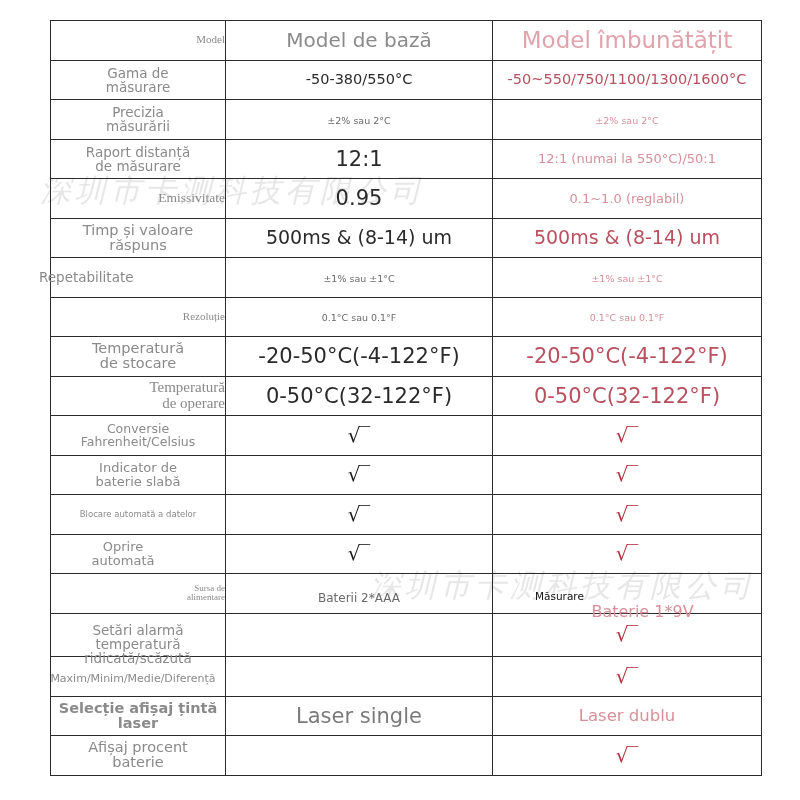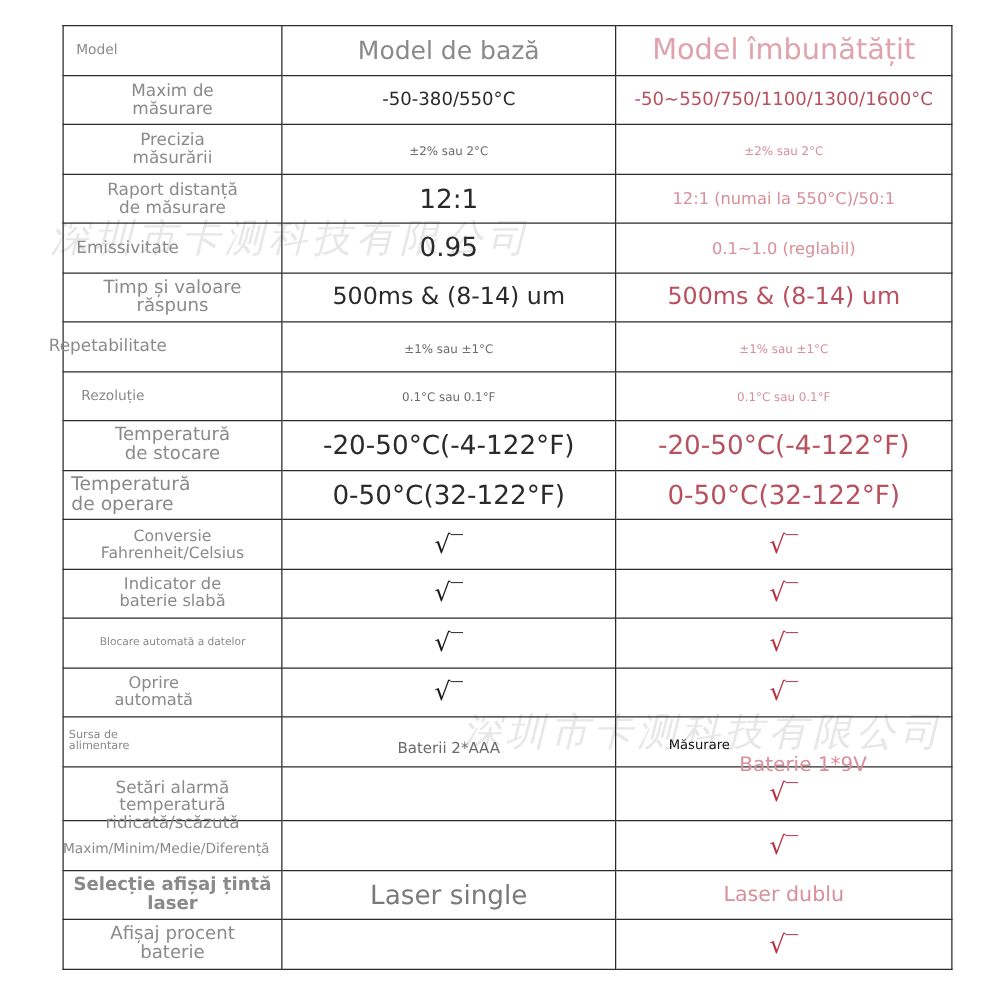--- a/index.html
+++ b/index.html
@@ -17,21 +17,21 @@
       text-align: center;
       vertical-align: middle;
       overflow: visible;
       white-space: nowrap;
       line-height: 1.05;
     }
     .c0 { width: 174px; color: #8a8a8a; font-size: 13.5px; }
     .c1 { width: 266px; color: #2a2a2a; }
     .c2 { width: 268px; color: #b8505e; }
     .lbl { display: block; white-space: pre-line; }
-    .lbl.left { text-align: left; padding-left: 10px; }
+    .lbl.left { text-align: right; padding-left: 10px; font-family: Liberation Serif, serif; }
     .lbl.tiny { font-size: 9.5px; }
     .lbl.small { font-size: 11px; }
     .lbl.over { margin-left: -12px; text-align: left; }
     .lbl.wide { font-size: 11px; margin-left: -10px; }
     .v-xl { font-size: 21px; }
     .v-lg { font-size: 19px; }
     .v-md { font-size: 14.5px; }
     .v-sm { font-size: 9.5px; }
     .head-base { font-size: 20px; color: #8a8a8a; }
     .head-up { font-size: 23px; color: #e1a3ab; }
@@ -62,21 +62,21 @@
       <tr>
     <td class="c0">
           <span class="lbl left" style="font-size:11px;">Model</span>
         </td>
     <td class="c1"><span class="head-base">Model de bază</span></td>
     <td class="c2"><span class="head-up">Model îmbunătățit</span></td>
   </tr>
 
   <tr>
     <td class="c0">
-          <span class="lbl">Maxim de
+          <span class="lbl">Gama de
 măsurare</span>
         </td>
     <td class="c1"><span class="v-md">-50-380/550°C</span></td>
     <td class="c2"><span class="v-md red">-50~550/750/1100/1300/1600°C</span></td>
   </tr>
 
   <tr>
     <td class="c0">
           <span class="lbl">Precizia
 măsurării</span>

